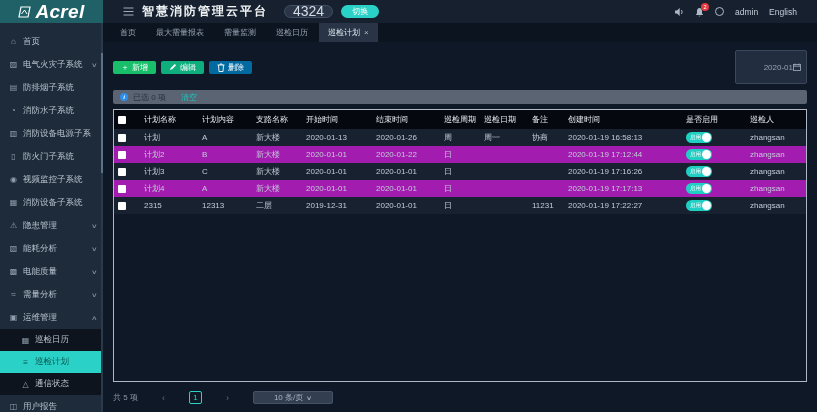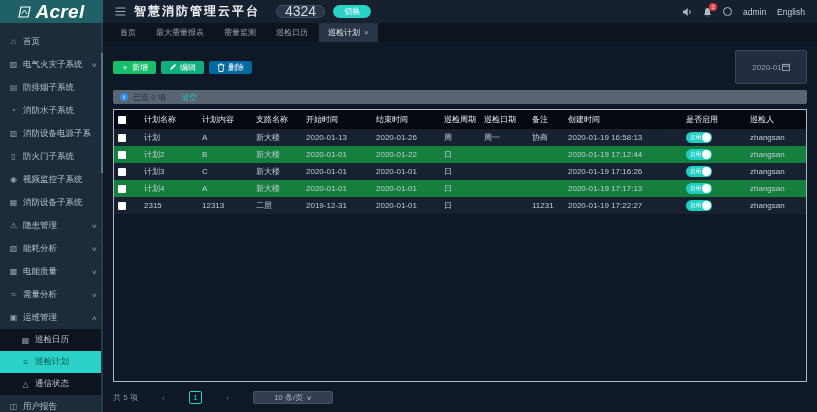--- a/index.html
+++ b/index.html
@@ -19,21 +19,21 @@
   .mi-arrow { font-size:6px; color:#8391a0; transform:scaleX(1.5); }
   .sub-row { height:22px; display:flex; align-items:center; gap:5px; padding:0 7px 0 21px;
              background:#0e141d; color:#b7c2cd; font-size:8.5px; cursor:pointer; white-space:nowrap; }
   .sub-row.sel { background:#2ad1c6; color:#0b5854; }
   .sub-row.sel .mi-icon { color:#0b5854; }
   .side-scroll { position:absolute; right:0; top:23px; width:2px; height:389px; background:#2a3a4b; }
   .side-thumb { width:2px; height:120px; background:#5c7285; margin-top:30px; }
 
   
   .main { flex:1; display:flex; flex-direction:column; min-width:0; }
-  .topbar { height:23px; background:#16202e; display:flex; align-items:center; padding:0 12px; gap:8px; color:#cdd6e0; flex-shrink:0; }
+  .topbar { height:23px; background:#16202e; display:flex; align-items:center; padding:0 20px; gap:8px; color:#cdd6e0; flex-shrink:0; }
   .fold-icon { display:flex; color:#9fadbb; cursor:pointer; }
   .title { font-size:12px; font-weight:bold; color:#f2f5f8; letter-spacing:2px; }
   .count-badge { background:#2a3547; border:1px solid #415064; color:#d5dde6; font-size:14px;
                  border-radius:8px; padding:0 8px; line-height:11px; margin-left:8px; }
   .switch-btn { background:#2ad1c6; color:#fff; border:none; font-size:8px; border-radius:8px;
                 padding:0 11px; line-height:13px; cursor:pointer; font-family:inherit; }
   .top-right { margin-left:auto; display:flex; align-items:center; gap:11px; font-size:8.5px; color:#c3cdd8; }
   .icon-btn { display:flex; color:#aeb9c6; cursor:pointer; }
   .bell-wrap { position:relative; }
   .bell-badge { position:absolute; top:-4px; right:-5px; background:#e23b41; color:#fff; font-size:5.5px;
@@ -48,35 +48,35 @@
 
   .content { flex:1; background:#0f1826; padding:8px 10px 0; display:flex; flex-direction:column; }
   .toolbar { display:flex; align-items:center; gap:5px; }
   .btn { height:13px; display:inline-flex; align-items:center; gap:3px; border:none; border-radius:2px;
          color:#fff; font-size:8px; padding:0 8px; font-family:inherit; cursor:pointer; }
   .btn-add { background:#19be6b; }
   .btn-edit { background:#0fae7d; }
   .btn-del { background:#0369a1; }
   .btn .bicon { display:flex; }
   .datepicker { margin-left:auto; width:72px; height:30px; background:#222d3f; border:1px solid #3b475d;
-                border-radius:2px; display:flex; align-items:center; justify-content:center;
+                border-radius:2px; display:flex; align-items:center; justify-content:flex-end;
                 padding:16px 5px; font-size:8px; color:#97a3b3; cursor:pointer; }
   .alertbar { margin-top:6px; height:14px; background:#5a6473; border-radius:2px; display:flex;
               align-items:center; padding:0 7px; gap:5px; font-size:8px; color:#27313f; }
   .info-dot { width:8px; height:8px; border-radius:50%; background:#2e8ceb; color:#fff; font-size:6px;
               display:flex; align-items:center; justify-content:center; font-style:italic; font-weight:bold; }
   .clear-link { color:#17c9bd; margin-left:10px; cursor:pointer; }
 
   .table-wrap { margin-top:5px; border:1px solid #aeb8c4; height:273px; overflow:hidden; }
   table { width:100%; border-collapse:collapse; table-layout:fixed; font-size:8px; }
   th { background:#05090f; color:#e6ebf0; font-weight:normal; text-align:left; height:19px;
        padding:0 4px; white-space:nowrap; overflow:hidden; }
   td { height:17px; padding:0 4px; color:#c2ccd7; white-space:nowrap; overflow:hidden; }
   tr.odd  { background:#18212f; }
-  tr.even { background:#15803d; }
+  tr.even { background:#a21caf; }
   .cb { width:8px; height:8px; background:#fff; border-radius:1px; display:inline-block; vertical-align:middle; cursor:pointer; }
   .toggle { width:26px; height:11px; background:#20cfc3; border-radius:6px; display:inline-flex;
             align-items:center; position:relative; vertical-align:middle; cursor:pointer; }
   .toggle-label { font-size:5.5px; color:#fff; padding-left:4px; }
   .knob { position:absolute; right:1px; top:1px; width:9px; height:9px; background:#fff; border-radius:50%; }
 
   .pagination { display:flex; align-items:center; justify-content:flex-start; gap:24px; margin-top:9px;
                 font-size:8px; color:#8b96a5; }
   .pg-arrow { color:#66717f; cursor:pointer; font-size:9px; }
   .pg-current { min-width:13px; height:13px; border:1px solid #2ad1c6; color:#2ad1c6; border-radius:2px;

